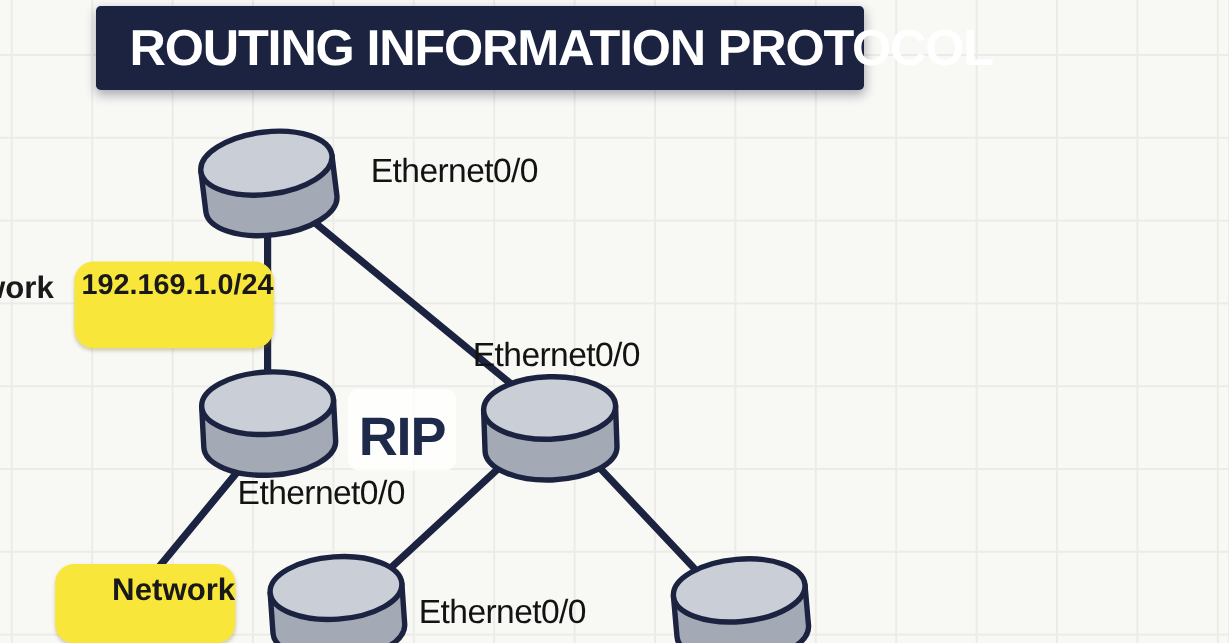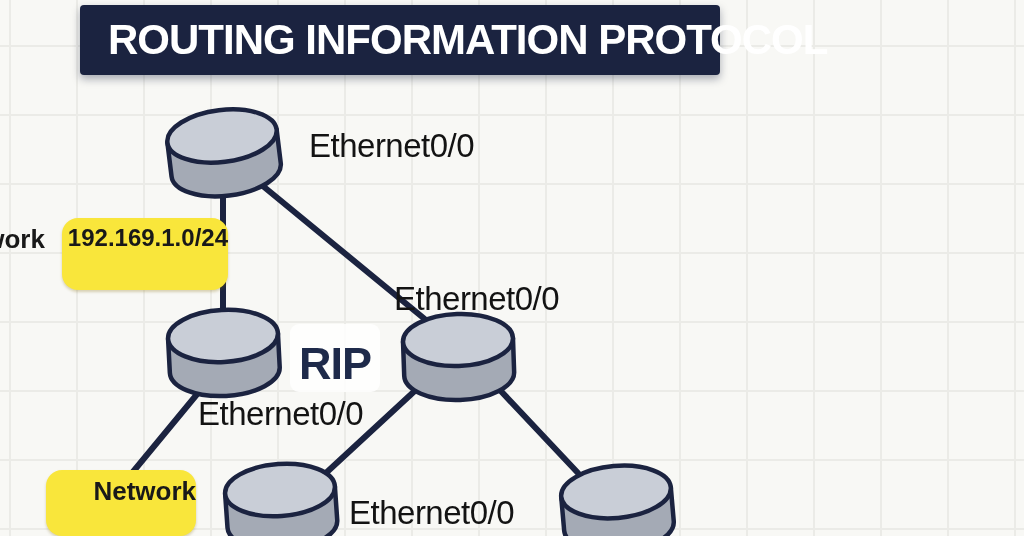--- a/index.html
+++ b/index.html
@@ -24,21 +24,21 @@
   .banner .title {
     color:#ffffff; font-size:42px; font-weight:bold; letter-spacing:-1px;
     white-space:nowrap;
   }
 
   
   svg.diagram { position:absolute; left:0; top:0; width:1024px; height:536px; }
 
   
   .iface {
-    position:absolute; font-size:33px; color:#131313; letter-spacing:-0.5px;
+    position:absolute; font-size:28px; color:#131313; letter-spacing:-0.5px;
     white-space:nowrap;
   }
   .iface-1 { left:309px; top:127px; }
   .iface-2 { left:394px; top:280px; }
   .iface-3 { left:198px; top:395px; }
   .iface-4 { left:349px; top:494px; }
 
   
   .rip {
     position:absolute; left:290px; top:324px;

